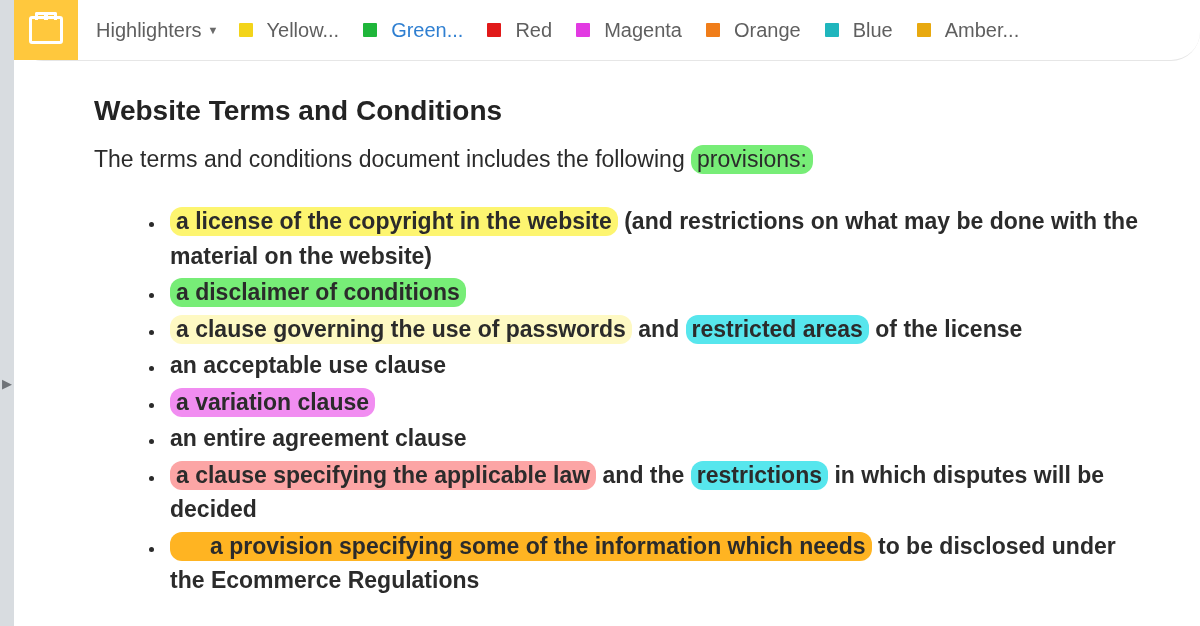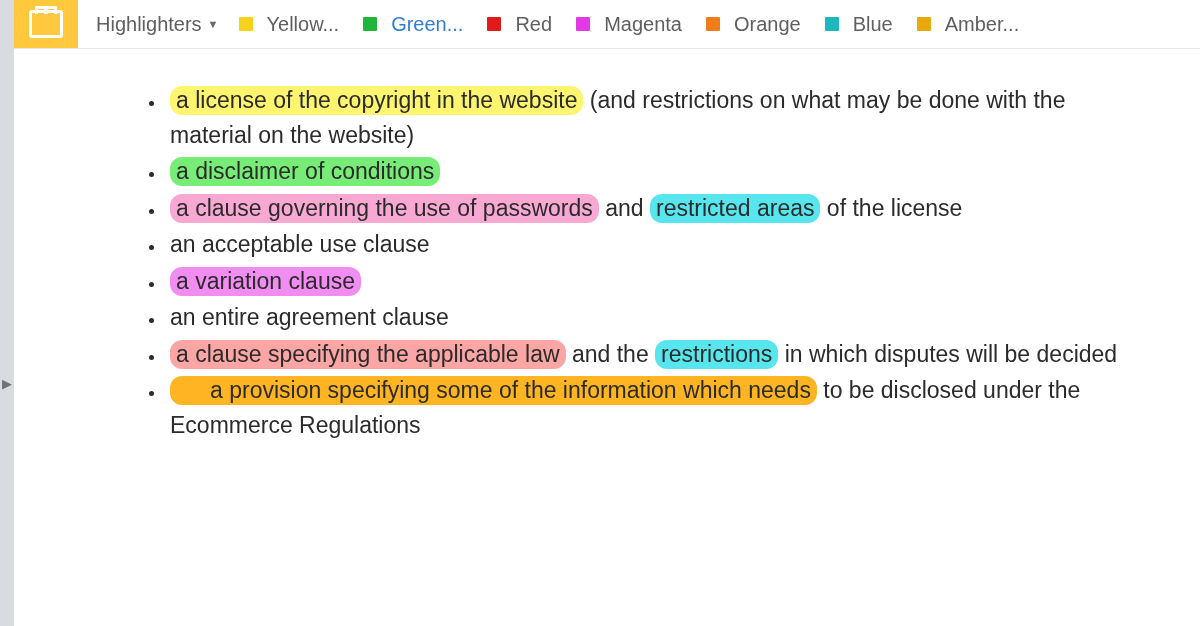--- a/index.html
+++ b/index.html
@@ -31,25 +31,26 @@
     font-size: 13px;
   }
   
   .maincol {
     flex: 1;
     display: flex;
     flex-direction: column;
   }
   
   .toolbar {
-    height: 49px;
+    height: 61px;
     display: flex;
     align-items: stretch;
     border-bottom: 1px solid #e6e6e6;
     box-sizing: border-box;
+    border-radius: 29px;
   }
   .toolbar .brand {
     width: 64px;
     background: #ffc83d;
     display: flex;
     align-items: center;
     justify-content: center;
     flex: 0 0 64px;
   }
   .brand .brand-icon {
@@ -144,34 +145,35 @@
     margin: 0;
     padding-left: 72px;
     list-style: disc;
   }
   .doc ul li {
     font-size: 23px;
     line-height: 1.5;
     color: #2b2b2b;
     padding-left: 4px;
     margin-bottom: 2px;
+    font-weight: bold;
   }
   .doc ul li::marker {
     font-size: 18px;
   }
   
   mark {
     background: transparent;
     border-radius: 12px;
     padding: 1px 6px 2px 6px;
     color: inherit;
   }
   .hl-yellow  { background: #fdf570; }
   .hl-green   { background: #77ed77; }
-  .hl-red     { background: #f9a8d4; }
+  .hl-red     { background: #fef9c3; }
   .hl-magenta { background: #f18df1; }
   .hl-orange  { background: #fca5a5; }
   .hl-blue    { background: #57e6ed; }
   .hl-amber   { background: #ffb422; padding-left: 40px; }
 </style>
 </head>
 <body>
 
 <div class="app">
 
@@ -218,20 +220,24 @@
             <div class="hl-item">
               <span class="swatch" style="background: rgb(232, 169, 15);"></span>
               <span class="hl-label">Amber...</span>
             </div>
           </div>
       </div>
     </div>
 
     <div class="doc-scroll">
       <div class="doc">
+        <h1>Website Terms and Conditions</h1>
+        <p class="lead">
+          <span>The terms and conditions document includes the following </span><mark id="lead-hl" class="hl-green">provisions:</mark>
+        </p>
         <ul id="doc-list">
             <li><mark class="hl-yellow">a license of the copyright in the website</mark><span> (and restrictions on what may be done with the material on the website)</span></li>
             <li><mark class="hl-green">a disclaimer of conditions</mark></li>
             <li><mark class="hl-red">a clause governing the use of passwords</mark><span> and </span><mark class="hl-blue">restricted areas</mark><span> of the license</span></li>
             <li><span>an acceptable use clause</span></li>
             <li><mark class="hl-magenta">a variation clause</mark></li>
             <li><span>an entire agreement clause</span></li>
             <li><mark class="hl-orange">a clause specifying the applicable law</mark><span> and the </span><mark class="hl-blue">restrictions</mark><span> in which disputes will be decided</span></li>
             <li><mark class="hl-amber">a provision specifying some of the information which needs</mark><span> to be disclosed under the Ecommerce Regulations</span></li>
           </ul>

